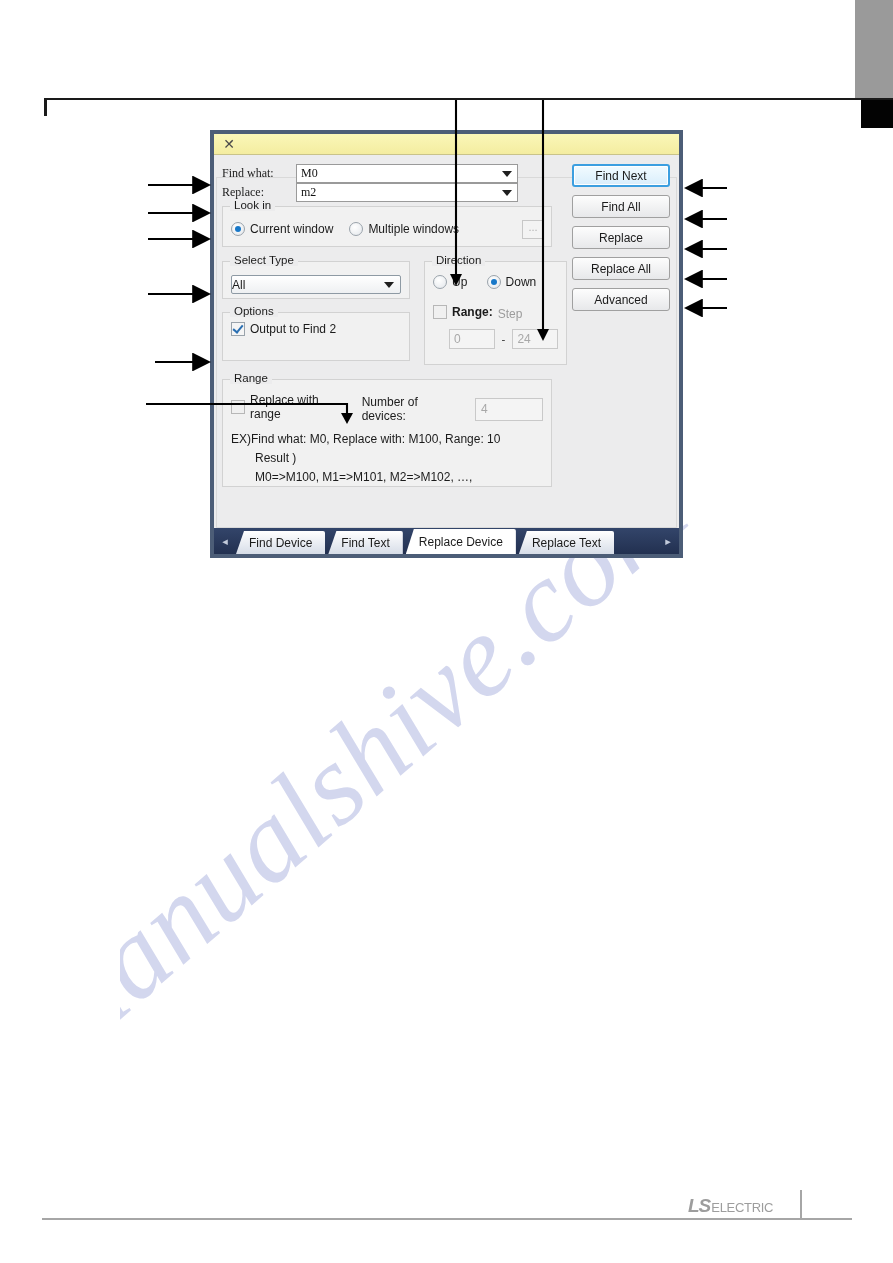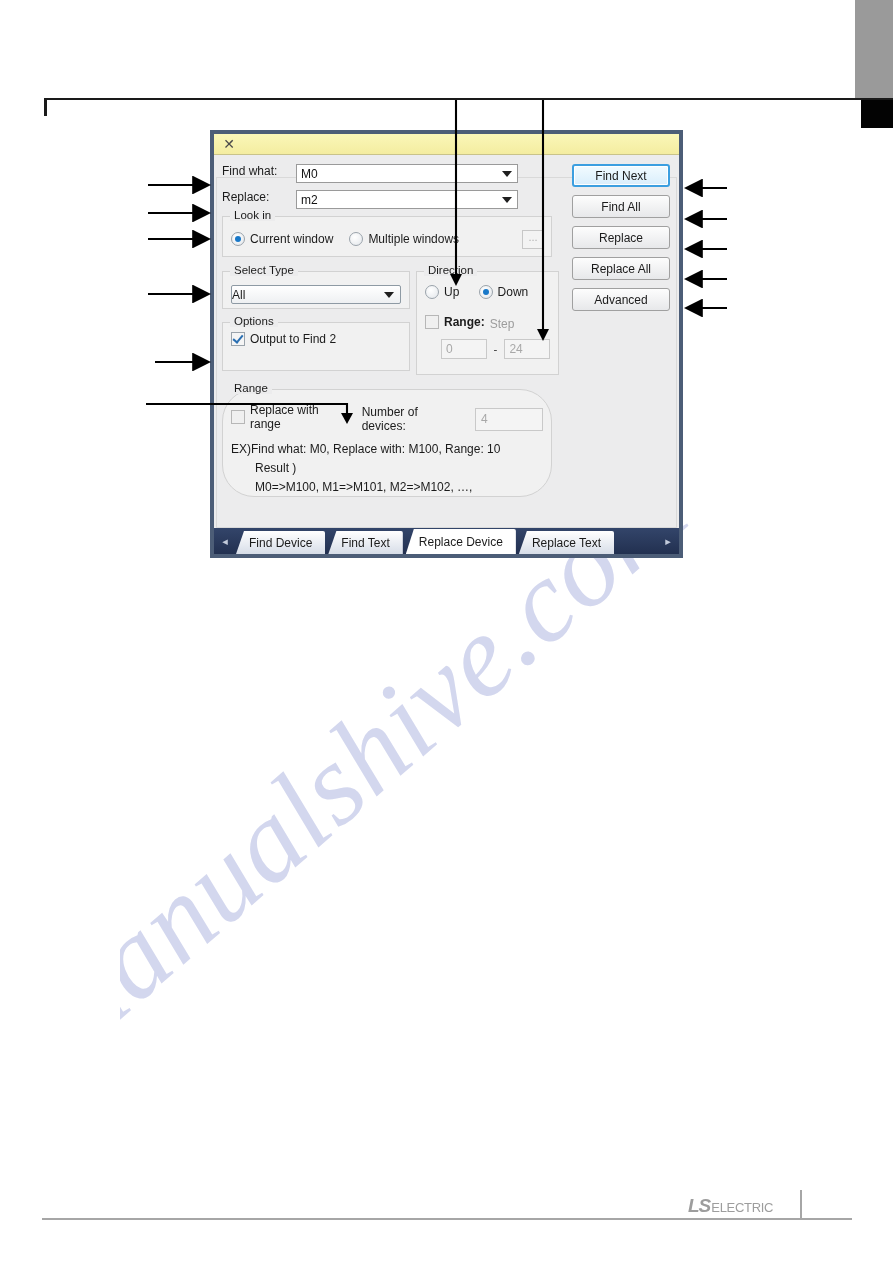--- a/index.html
+++ b/index.html
@@ -170,21 +170,22 @@
   .dlg-body {
     position: relative;
     height: calc(100% - 21px);
     background: #ececed;
     box-sizing: border-box;
     padding: 9px 8px 0 8px;
   }
 
   .row {
     display: flex;
-    margin-bottom: 7px;
+    align-items: center;
+    font-family: Liberation Serif, serif;
   }
   .row .lbl {
     width: 74px;
     font-size: 12px;
     color: #1b1b1b;
   }
   .combo {
     position: relative;
     width: 222px;
     height: 19px;
@@ -272,21 +273,21 @@
     color: #b2b2b2;
     font-size: 11px;
     line-height: 12px;
     text-align: center;
     box-sizing: border-box;
     cursor: pointer;
   }
 
   .mid-wrap {
     display: flex;
-    gap: 6px;
+    gap: 14px;
     margin-top: 14px;
   }
   .col-left { width: 188px; }
   .col-right { width: 143px; }
 
   .select-type {
     height: 38px;
     padding-top: 13px;
   }
   .select-type .combo2 {
@@ -372,21 +373,20 @@
     align-items: center;
     padding-left: 4px;
   }
   .dash { margin: 0 7px; color: #333; }
 
   .range-group {
     margin-top: 14px;
     width: 330px;
     height: 108px;
     padding-top: 13px;
-    border-radius: 32px;
   }
   .range-top {
     display: flex;
     align-items: center;
   }
   .range-top .ndev { margin-left: 9px; font-size: 12px; }
   .range-top .ndev-input {
     width: 68px;
     height: 23px;
     background: #f4f4f4;

